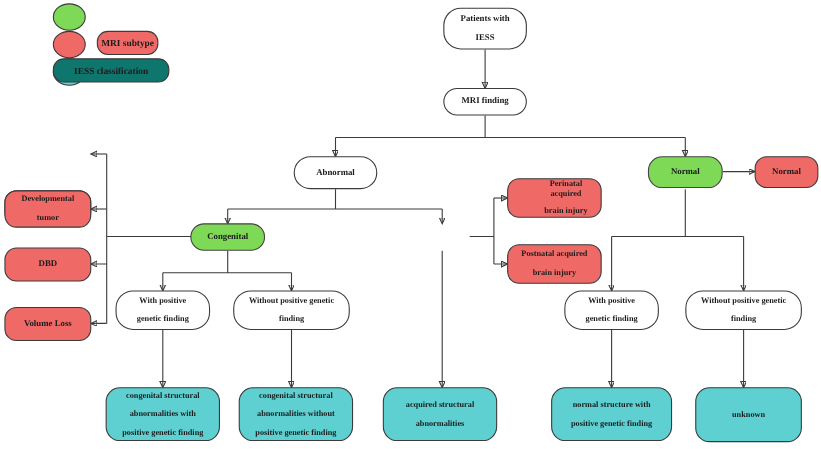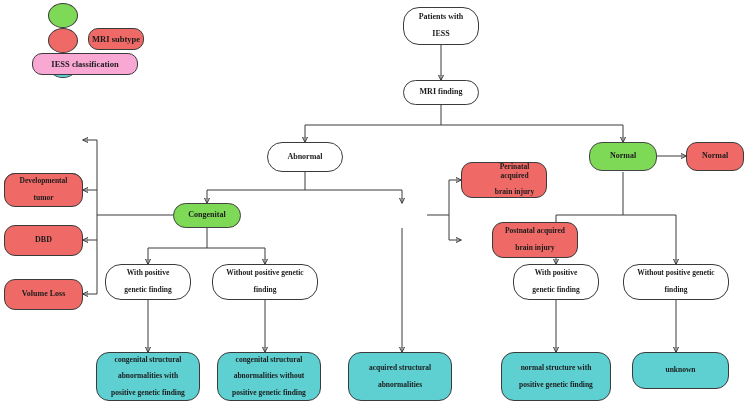--- a/index.html
+++ b/index.html
@@ -90,21 +90,21 @@
   </svg>
 
   <div class="legend-dot" style="left:48px;top:3px;width:28px;height:23px;background:#7ed957;"></div>
 
   <div class="legend-dot" style="left:48px;top:28px;width:28px;height:23px;background:#ef6a66;"></div>
   <div class="legend-pill" style="left:88px;top:28px;width:56px;height:22px;background:#ef6a66;">
     <span>MRI subtype</span>
   </div>
 
   <div class="legend-dot" style="left:48px;top:53px;width:28px;height:23px;background:#5ed0d2;"></div>
-  <div class="legend-pill" style="left:32px;top:53px;width:106px;height:22px;background:#f9a8d4;">
+  <div class="legend-pill" style="left:48px;top:53px;width:106px;height:22px;background:#0f766e;">
     <span>IESS classification</span>
   </div>
 
   <div class="node white rBig" style="left:403px;top:7px;width:76px;height:38px;font-size:8px;justify-content:flex-end;">
     <span>
       <span>Patients with</span><br><span>IESS</span>
     </span>
   </div>
 
   <div class="node white rBig" style="left:403px;top:80px;width:76px;height:25px;font-size:8px;">
@@ -145,21 +145,21 @@
   <div class="node red" style="left:4px;top:279px;width:79px;height:31px;font-size:8px;">
     <span>Volume Loss</span>
   </div>
 
   <div class="node red" style="left:461px;top:162px;width:86px;height:36px;font-size:7.5px;padding-left:24px;">
     <span>
       <span>Perinatal acquired</span><br><span>brain injury</span>
     </span>
   </div>
 
-  <div class="node red" style="left:461px;top:222px;width:86px;height:36px;font-size:7.5px;margin-left:31px;">
+  <div class="node red" style="left:461px;top:222px;width:86px;height:36px;font-size:7.5px;">
     <span>
       <span>Postnatal acquired</span><br><span>brain injury</span>
     </span>
   </div>
 
   <div class="node white rBig" style="left:105px;top:264px;width:86px;height:36px;font-size:7.5px;">
     <span>
       <span>With positive</span><br><span>genetic finding</span>
     </span>
   </div>
@@ -205,17 +205,17 @@
     </span>
   </div>
 
   <div class="node teal" style="left:501px;top:352px;width:110px;height:49px;font-size:7.5px;">
     <span>
       <span>normal structure with</span><br>
       <span>positive genetic finding</span>
     </span>
   </div>
 
-  <div class="node teal" style="left:632px;top:352px;width:97px;height:37px;font-size:7.5px;">
+  <div class="node teal" style="left:632px;top:352px;width:97px;height:50px;font-size:7.5px;">
     <span>unknown</span>
   </div>
 
 </div>
 
 </body></html>

